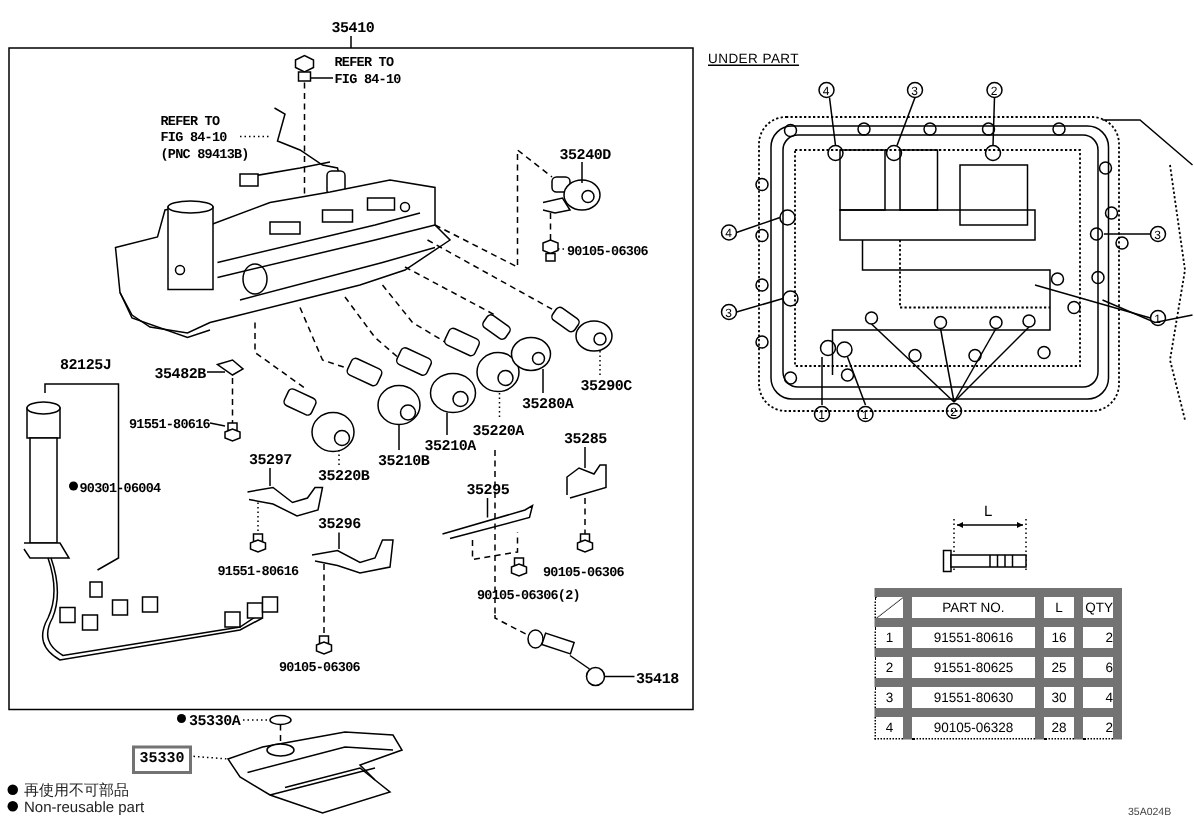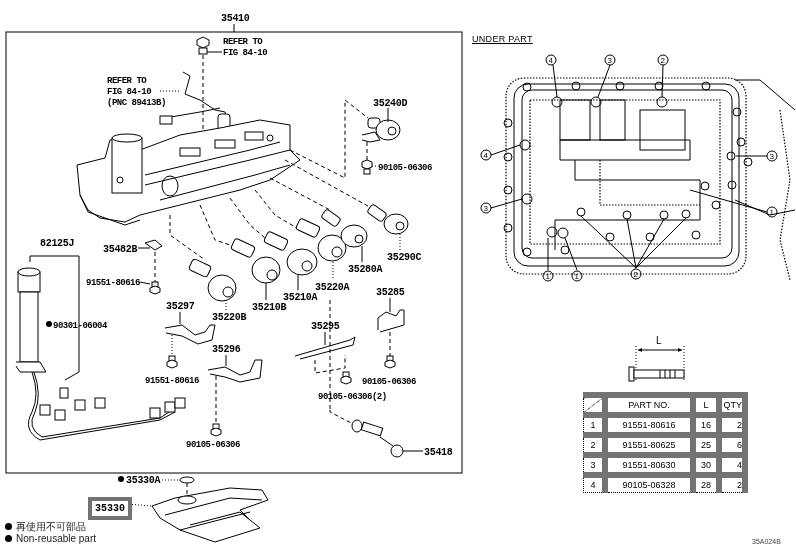--- a/index.html
+++ b/index.html
@@ -18,21 +18,21 @@
   .tbl { position: absolute; left: 583px; top: 392px; border-collapse: collapse;
          font-family: "Liberation Sans", sans-serif; font-size: 9px; }
   .tbl td, .tbl th { border: 6px solid #737373; text-align: center; height: 14px; padding: 0; font-weight: normal; margin-left: 40px; }
   .tbl .c0 { width: 18px; border-left: 1px dotted #000; }
   .tbl .c1 { width: 82px; }
   .tbl .c2 { width: 20px; }
   .tbl .c3 { width: 20px; text-align: right; }
   .tbl tr:last-child td { border-bottom: 1px dotted #000; }
   .legend { position: absolute; left: 5px; font-family: "Liberation Sans", sans-serif; font-size: 10px; color: #222; }
   .legend .bullet { display: inline-block; width: 7px; height: 7px; border-radius: 50%; background: #000; margin-right: 4px; vertical-align: 0; }
-  .highlight { position: absolute; left: 88px; top: 497px; width: 36px; height: 15px; border: 4px solid #737373;
+  .highlight { position: absolute; left: 88px; top: 497px; width: 36px; height: 15px; border: 2px solid #737373;
                font-family: "Liberation Mono", "DejaVu Sans Mono", monospace; font-size: 10px; font-weight: bold;
                text-align: center; line-height: 15px; background: #fff; }
   .under-title { position: absolute; left: 472px; top: 34px; font-family: "Liberation Sans", sans-serif;
                  font-size: 9px; text-decoration: underline; letter-spacing: 0.3px; }
   .figno { position: absolute; left: 752px; top: 538px; font-family: "Liberation Sans", sans-serif; font-size: 7px; color: #444; }
 </style>
 </head>
 <body>
 
 <svg width="796" height="549" viewBox="0 0 796 549">

